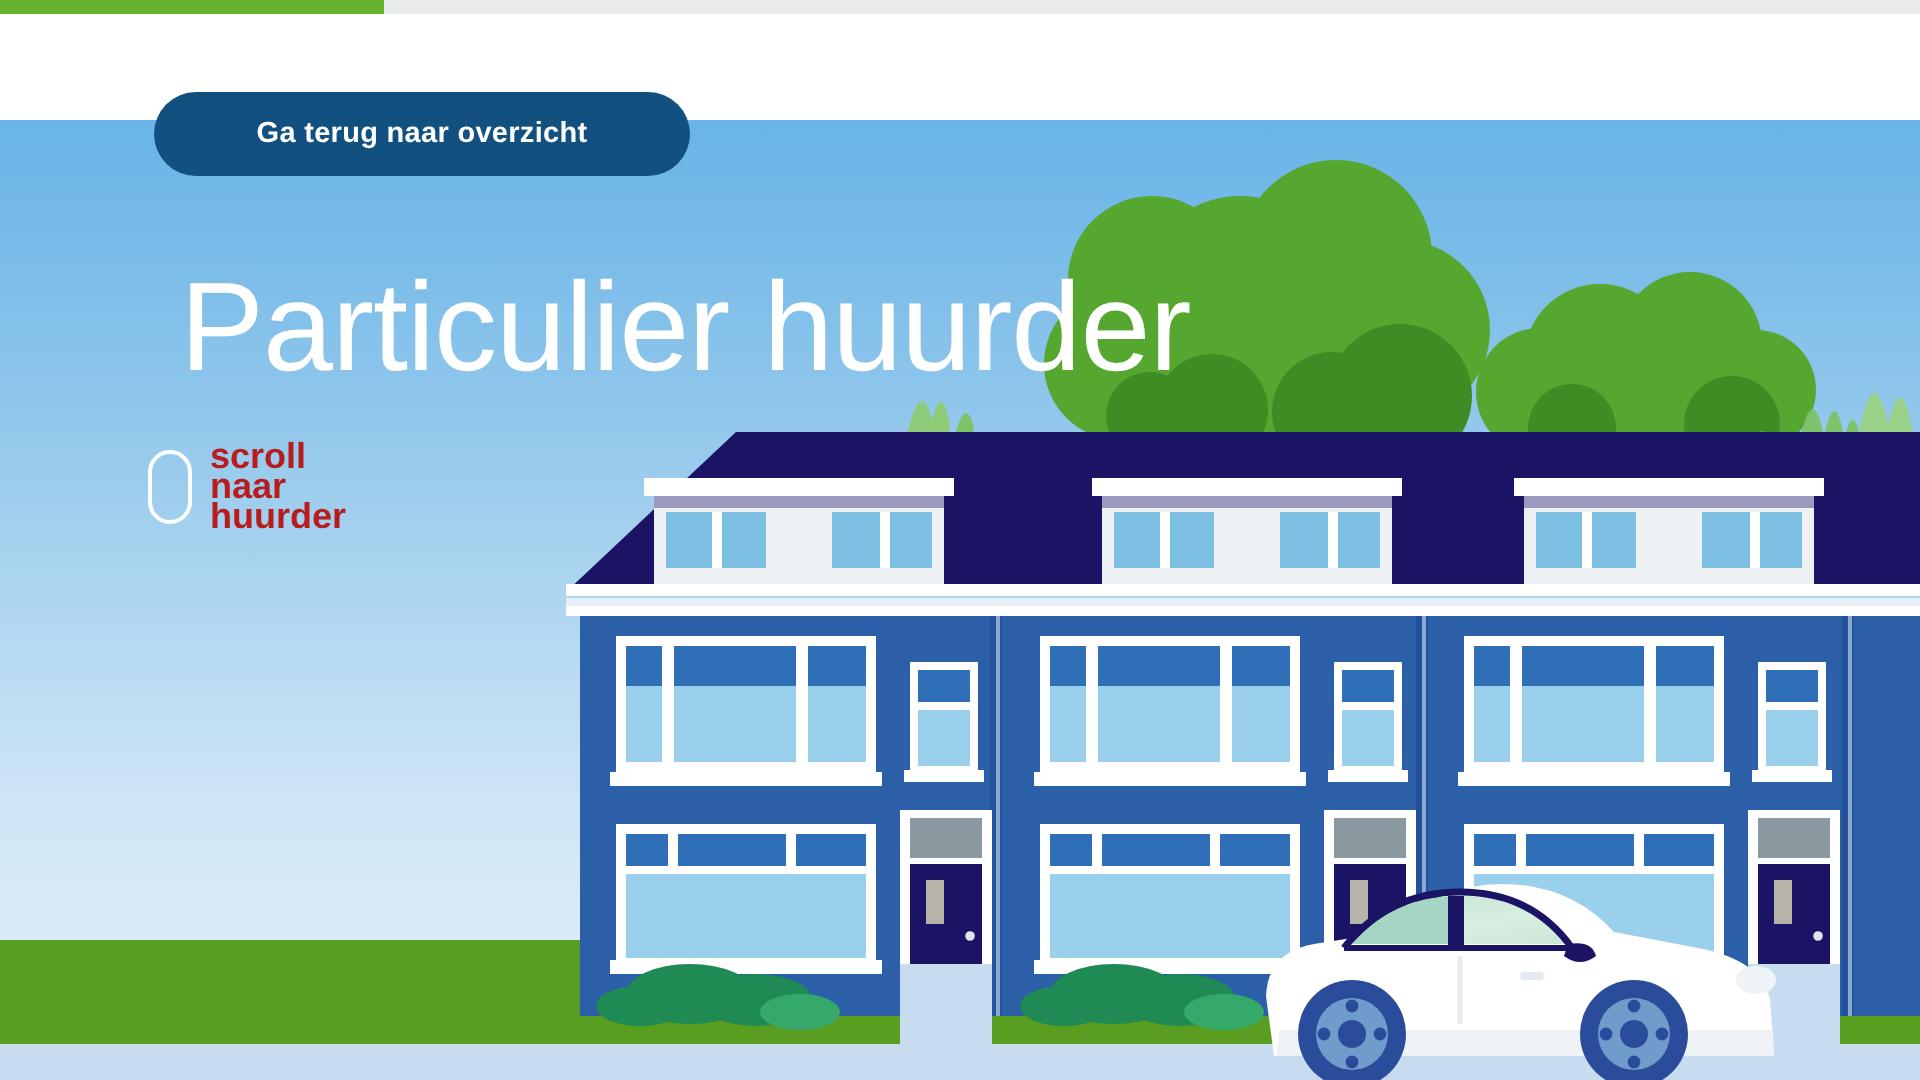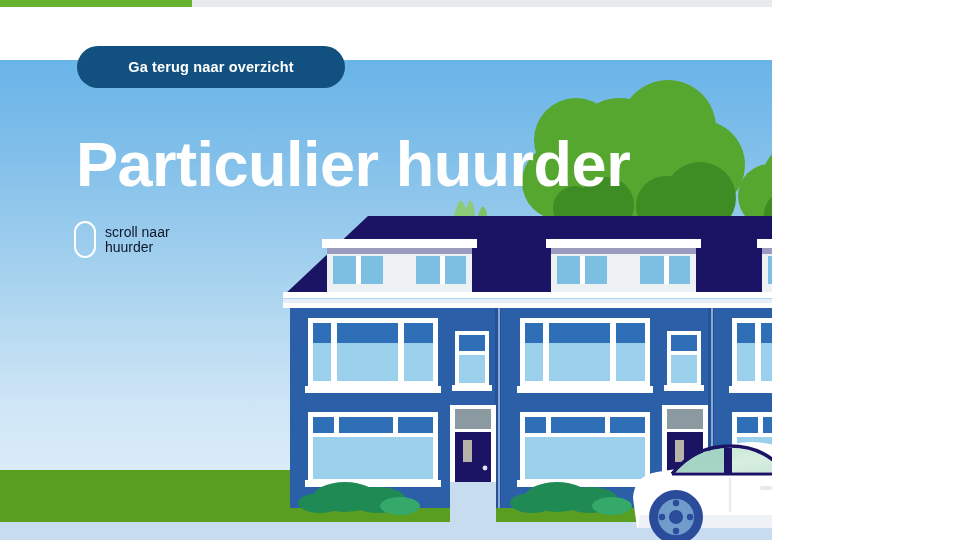--- a/index.html
+++ b/index.html
@@ -6,21 +6,21 @@
   html, body {
     margin: 0;
     padding: 0;
     background: #ffffff;
   }
   body {
     font-family: "Liberation Sans", sans-serif;
   }
   .screen {
     position: relative;
-    width: 772px;
+    width: 960px;
     height: 540px;
     overflow: hidden;
     background: #ffffff;
   }
 
   
   .progress-track {
     position: absolute;
     left: 0; top: 0;
     width: 960px;
@@ -95,27 +95,27 @@
     z-index: 30;
     display: flex;
     align-items: center;
     justify-content: center;
     font-family: "Liberation Sans", sans-serif;
   }
 
   
   .page-title {
     position: absolute;
-    left: 76px;
+    left: 90px;
     top: 126px;
     margin: 0;
     color: #ffffff;
     font-size: 63px;
     line-height: 76px;
-    font-weight: bold;
+    font-weight: normal;
     letter-spacing: -0.5px;
     z-index: 25;
     white-space: nowrap;
   }
 
   
   .scroll-hint {
     position: absolute;
     left: 74px;
     top: 221px;
@@ -127,23 +127,23 @@
   }
   .mouse-icon {
     width: 22px;
     height: 37px;
     border: 2px solid #ffffff;
     border-radius: 11px;
     box-sizing: border-box;
     flex: none;
   }
   .scroll-label {
-    color: #0f172a;
-    font-size: 14px;
-    font-weight: normal;
+    color: #b91c1c;
+    font-size: 18px;
+    font-weight: bold;
     line-height: 15px;
     max-width: 80px;
   }
 
   
   .illus {
     position: absolute;
     left: 0; top: 0;
     width: 960px;
     height: 540px;

